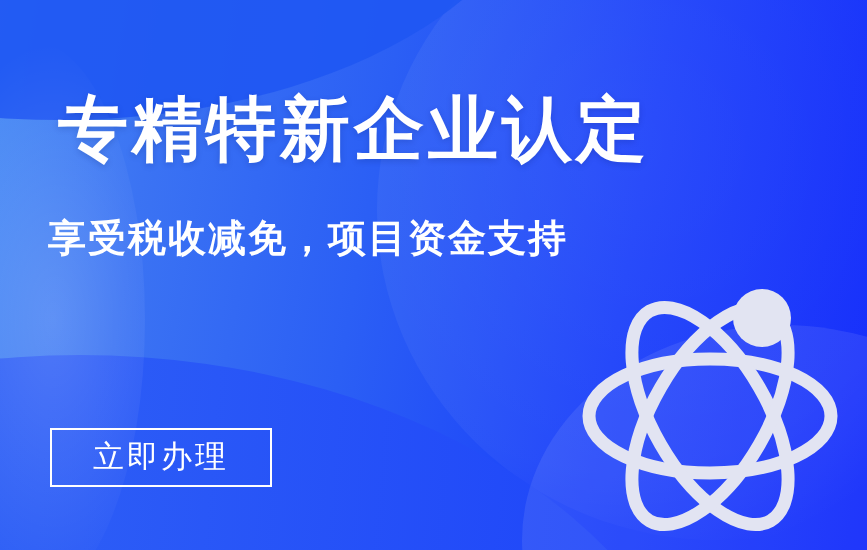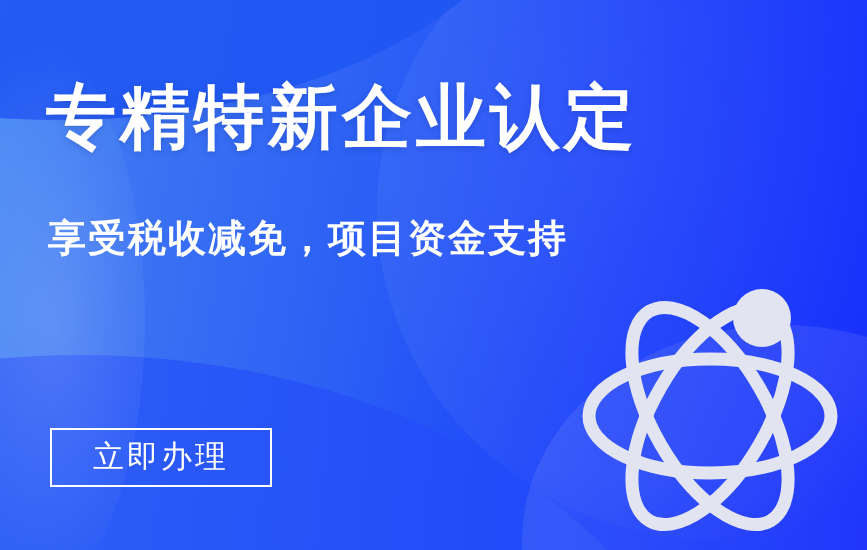--- a/index.html
+++ b/index.html
@@ -104,21 +104,21 @@
     left: 46px;
     top: 0;
     width: 700px;
     height: 100%;
   }
 
   .title {
     position: absolute;
     top: 82px;
     left: 0;
-    margin: 0;
+    margin: 12px;
     color: #ffffff;
     font-size: 70px;
     font-weight: 700;
     letter-spacing: 4px;
     line-height: 1;
     white-space: nowrap;
     text-shadow: 0 2px 6px rgba(0, 20, 90, 0.18);
   }
 
   .subtitle {

